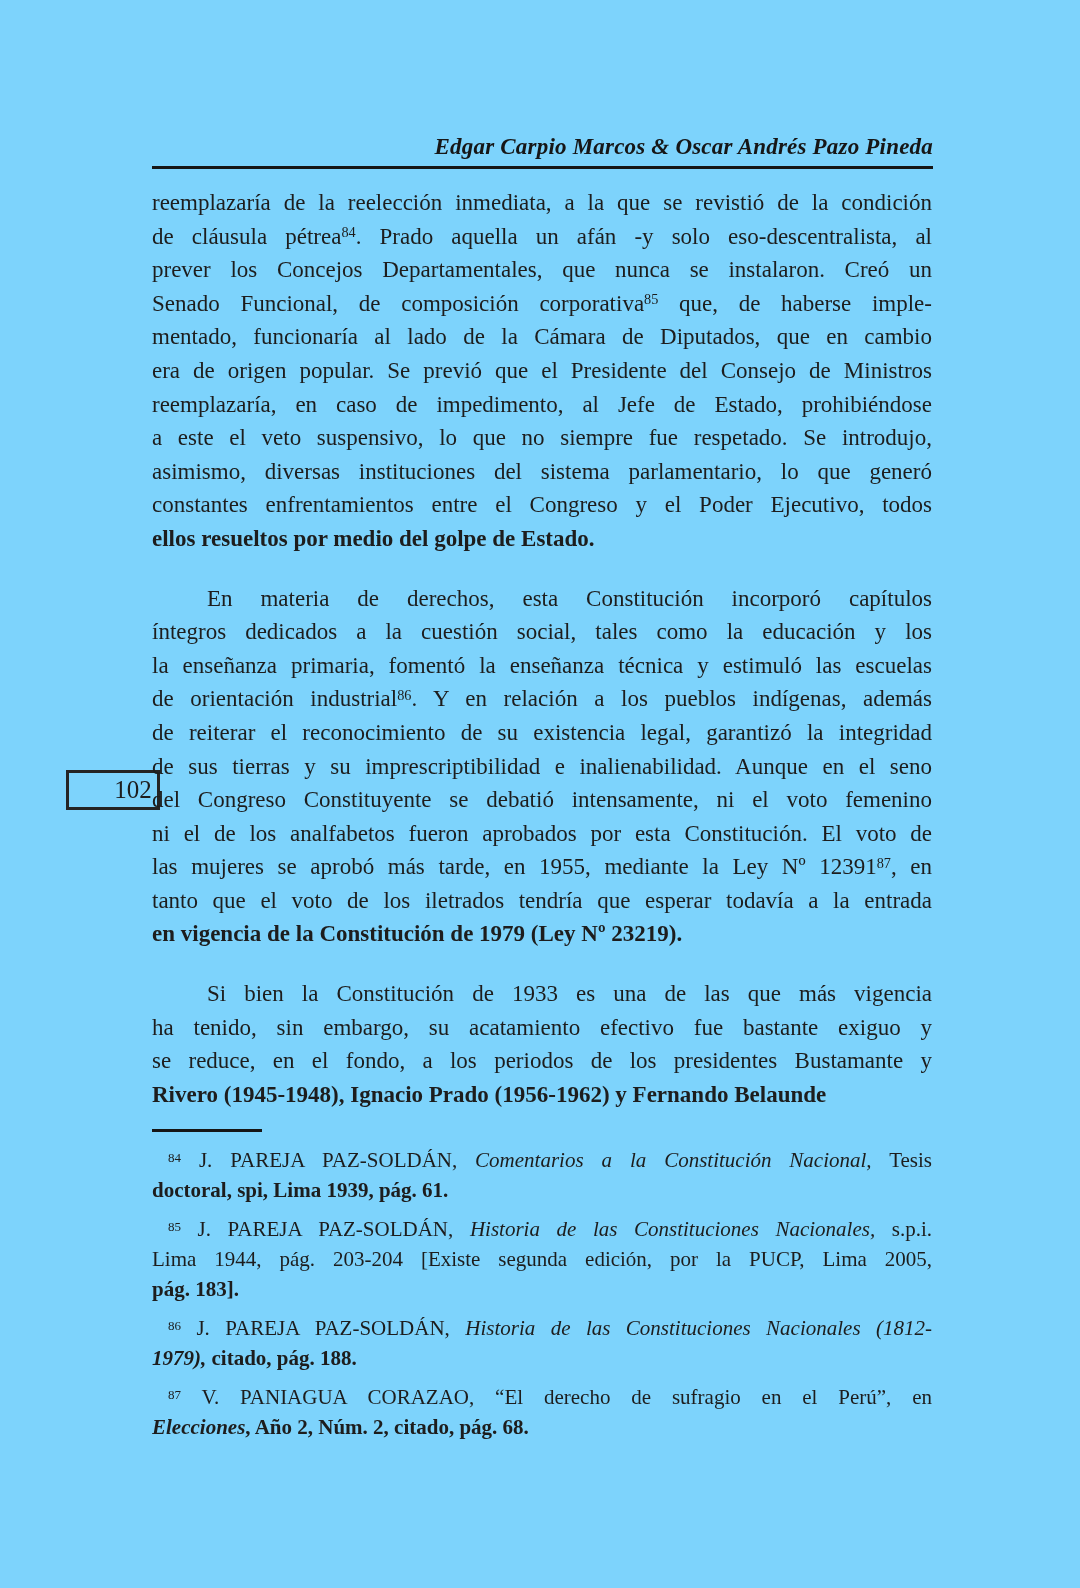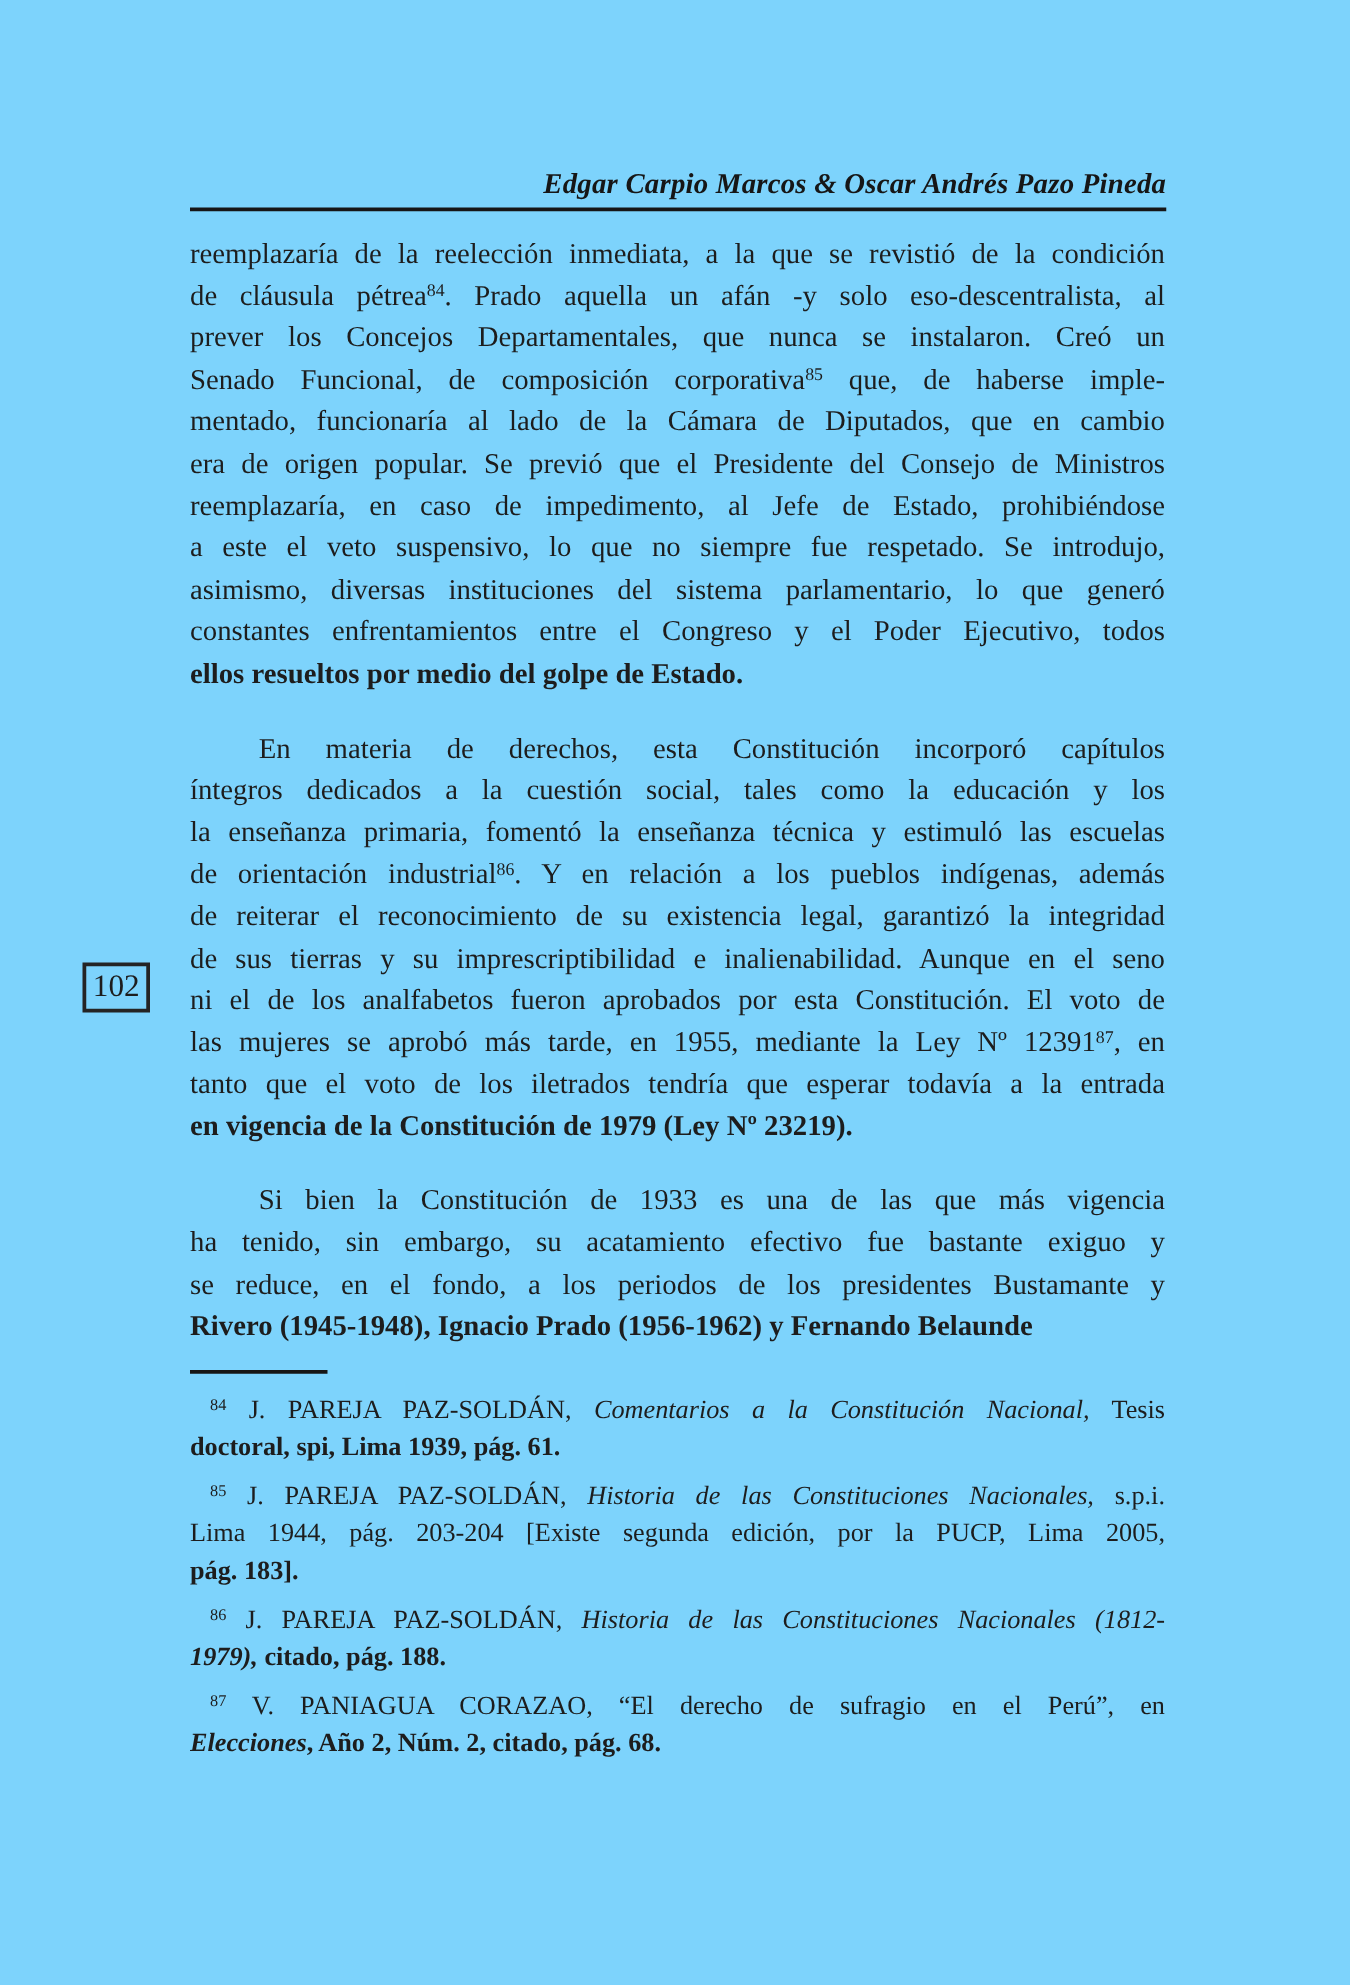--- a/index.html
+++ b/index.html
@@ -41,20 +41,21 @@
     left: 66px;
     top: 770px;
     width: 48px;
     height: 34px;
     border: 3px solid #242424;
     display: flex;
     align-items: center;
     justify-content: center;
     font-size: 25px;
     color: #1d1d1d;
+    padding-left: 40px;
   }
   .content {
     position: absolute;
     left: 152px;
     top: 186px;
     width: 780px;
   }
   .para {
     font-size: 23px;
   }
@@ -137,20 +138,21 @@
           <div class="line"><span>constantes enfrentamientos entre el Congreso y el Poder Ejecutivo, todos</span></div>
           <div class="line line-last"><span>ellos resueltos por medio del golpe de Estado.</span></div>
         </div>
         <div class="para">
           <div class="line indent"><span>En materia de derechos, esta Constitución incorporó capítulos</span></div>
           <div class="line"><span>íntegros dedicados a la cuestión social, tales como la educación y los</span></div>
           <div class="line"><span>la enseñanza primaria, fomentó la enseñanza técnica y estimuló las escuelas</span></div>
           <div class="line"><span>de orientación industrial</span><sup>86</sup><span>. Y en relación a los pueblos indígenas, además</span></div>
           <div class="line"><span>de reiterar el reconocimiento de su existencia legal, garantizó la integridad</span></div>
           <div class="line"><span>de sus tierras y su imprescriptibilidad e inalienabilidad. Aunque en el seno</span></div>
+          <div class="line"><span>del Congreso Constituyente se debatió intensamente, ni el voto femenino</span></div>
           <div class="line"><span>ni el de los analfabetos fueron aprobados por esta Constitución. El voto de</span></div>
           <div class="line"><span>las mujeres se aprobó más tarde, en 1955, mediante la Ley Nº 12391</span><sup>87</sup><span>, en</span></div>
           <div class="line"><span>tanto que el voto de los iletrados tendría que esperar todavía a la entrada</span></div>
           <div class="line line-last"><span>en vigencia de la Constitución de 1979 (Ley Nº 23219).</span></div>
         </div>
         <div class="para">
           <div class="line indent"><span>Si bien la Constitución de 1933 es una de las que más vigencia</span></div>
           <div class="line"><span>ha tenido, sin embargo, su acatamiento efectivo fue bastante exiguo y</span></div>
           <div class="line"><span>se reduce, en el fondo, a los periodos de los presidentes Bustamante y</span></div>
           <div class="line line-last"><span>Rivero (1945-1948), Ignacio Prado (1956-1962) y Fernando Belaunde</span></div>

